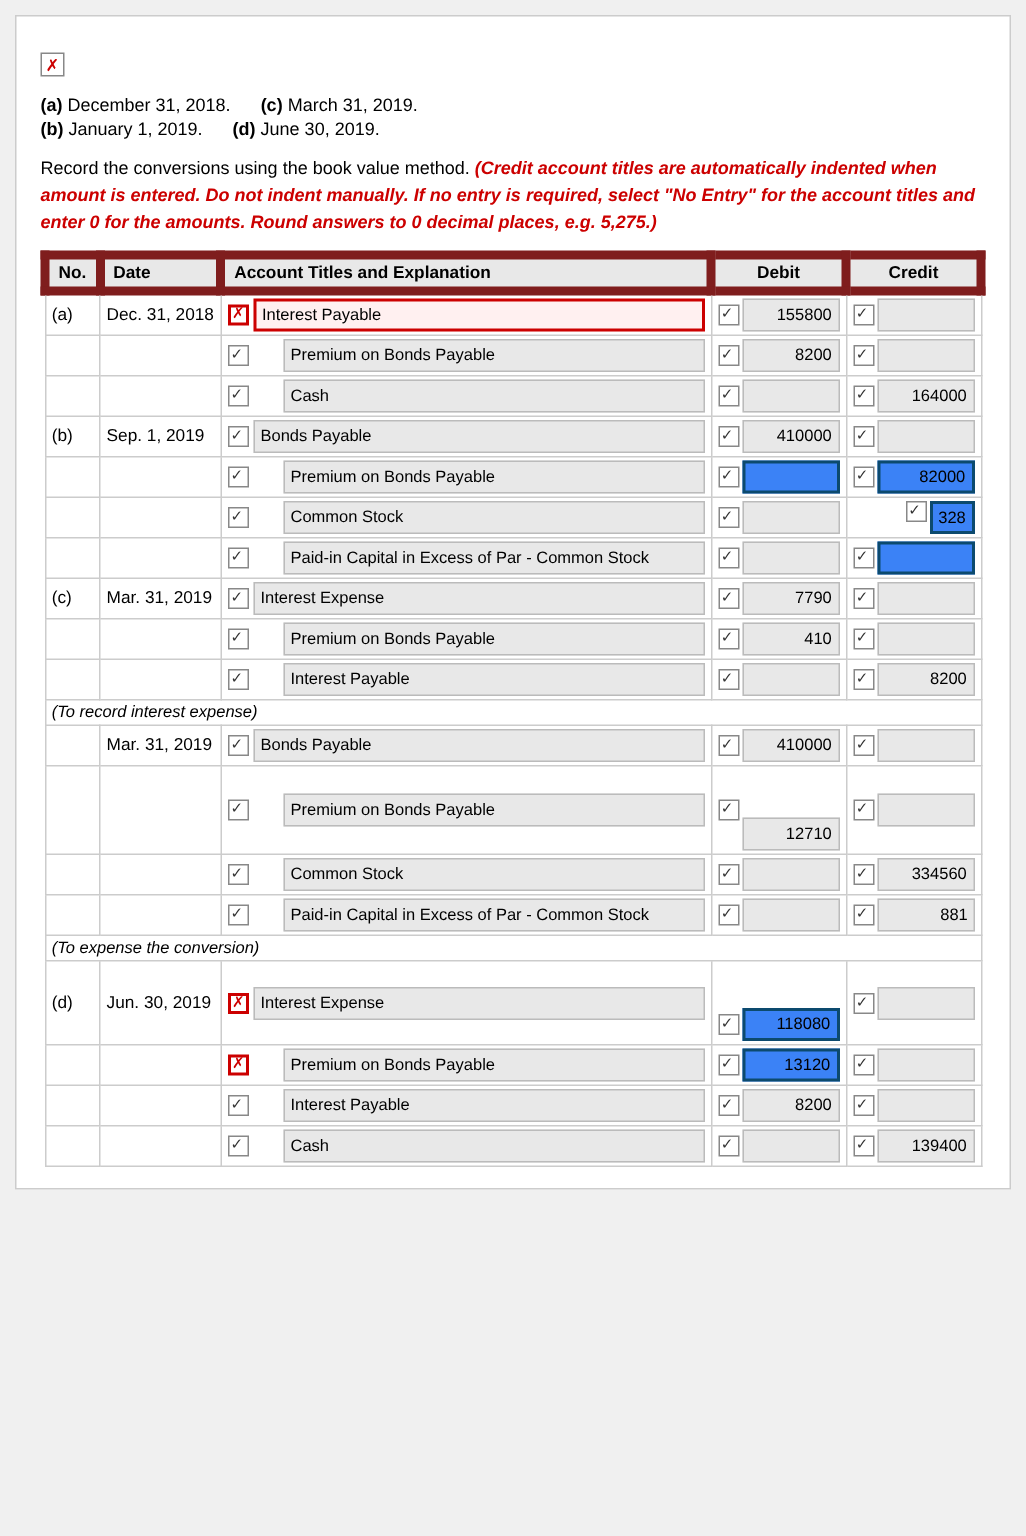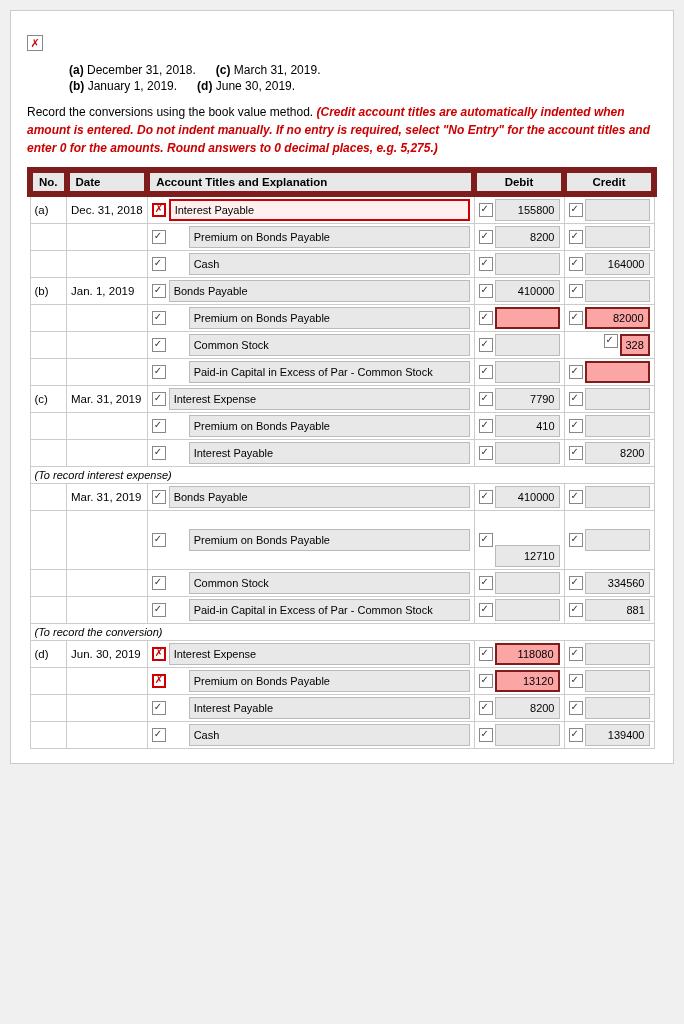--- a/index.html
+++ b/index.html
@@ -50,21 +50,20 @@
       font-style: italic;
       font-weight: bold;
     }
     .lettered-items {
       margin-bottom: 10px;
     }
     .lettered-items .row {
       display: flex;
       gap: 20px;
       margin-bottom: 2px;
-      margin-left: 42px;
     }
     table.journal-table {
       width: 100%;
       border-collapse: collapse;
       margin-top: 8px;
       font-size: 11.5px;
     }
     table.journal-table th {
       border: 6px solid #7f1d1d;
       background: #e8e8e8;
@@ -103,22 +102,22 @@
       height: 22px;
       border: 1px solid #bbb;
       background: #e8e8e8;
       width: 100%;
       font-size: 11px;
       padding: 0 4px;
       text-align: right;
       display: block;
     }
     .input-number.error {
-      border: 2px solid #7f1d1d;
-      background: #fca5a5;
+      border: 2px solid #0c4a6e;
+      background: #3b82f6;
     }
     .cb {
       width: 14px;
       height: 14px;
       border: 1px solid #888;
       background: #fff;
       display: inline-block;
       position: relative;
     }
     .cb.checked::after {
@@ -254,21 +253,21 @@
           </td>
           <td class="credit-col">
             <div style="display: flex; align-items: center; gap: 2px;">
               <span class="cb checked"></span>
               <input type="text" class="input-number" value="164000" style="flex: 1 1 0%;">
             </div>
           </td>
         </tr>
         <tr>
           <td>(b)</td>
-          <td class="date-cell">Jan. 1, 2019</td>
+          <td class="date-cell">Sep. 1, 2019</td>
           <td>
             <div style="display: flex; align-items: center; gap: 3px;">
               <span class="cb checked"></span>
               <input type="text" class="input-field" value="Bonds Payable" style="margin-left: 0px; flex: 1 1 0%;">
             </div>
           </td>
           <td class="debit-col">
             <div style="display: flex; align-items: center; gap: 2px;">
               <span class="cb checked"></span>
               <input type="text" class="input-number" value="410000" style="flex: 1 1 0%;">
@@ -498,33 +497,33 @@
             </div>
           </td>
           <td class="credit-col">
             <div style="display: flex; align-items: center; gap: 2px;">
               <span class="cb checked"></span>
               <input type="text" class="input-number" value="88150" style="flex: 1 1 0%; padding-left: 41px;">
             </div>
           </td>
         </tr>
         <tr class="note-row">
-          <td colspan="5">(To record the conversion)</td>
+          <td colspan="5">(To expense the conversion)</td>
         </tr>
         <tr>
           <td>(d)</td>
           <td class="date-cell">Jun. 30, 2019</td>
           <td>
             <div style="display: flex; align-items: center; gap: 3px;">
               <span class="cb error-x"></span>
               <input type="text" class="input-field" value="Interest Expense" style="margin-left: 0px; flex: 1 1 0%;">
             </div>
           </td>
           <td class="debit-col">
-            <div style="display: flex; align-items: center; gap: 2px;">
+            <div style="display: flex; align-items: center; gap: 2px; margin-top: 29px;">
               <span class="cb checked"></span>
               <input type="text" class="input-number error" value="118080" style="flex: 1 1 0%;">
             </div>
           </td>
           <td class="credit-col">
             <div style="display: flex; align-items: center; gap: 2px;">
               <span class="cb checked"></span>
               <input type="text" class="input-number" style="flex: 1 1 0%;">
             </div>
           </td>

